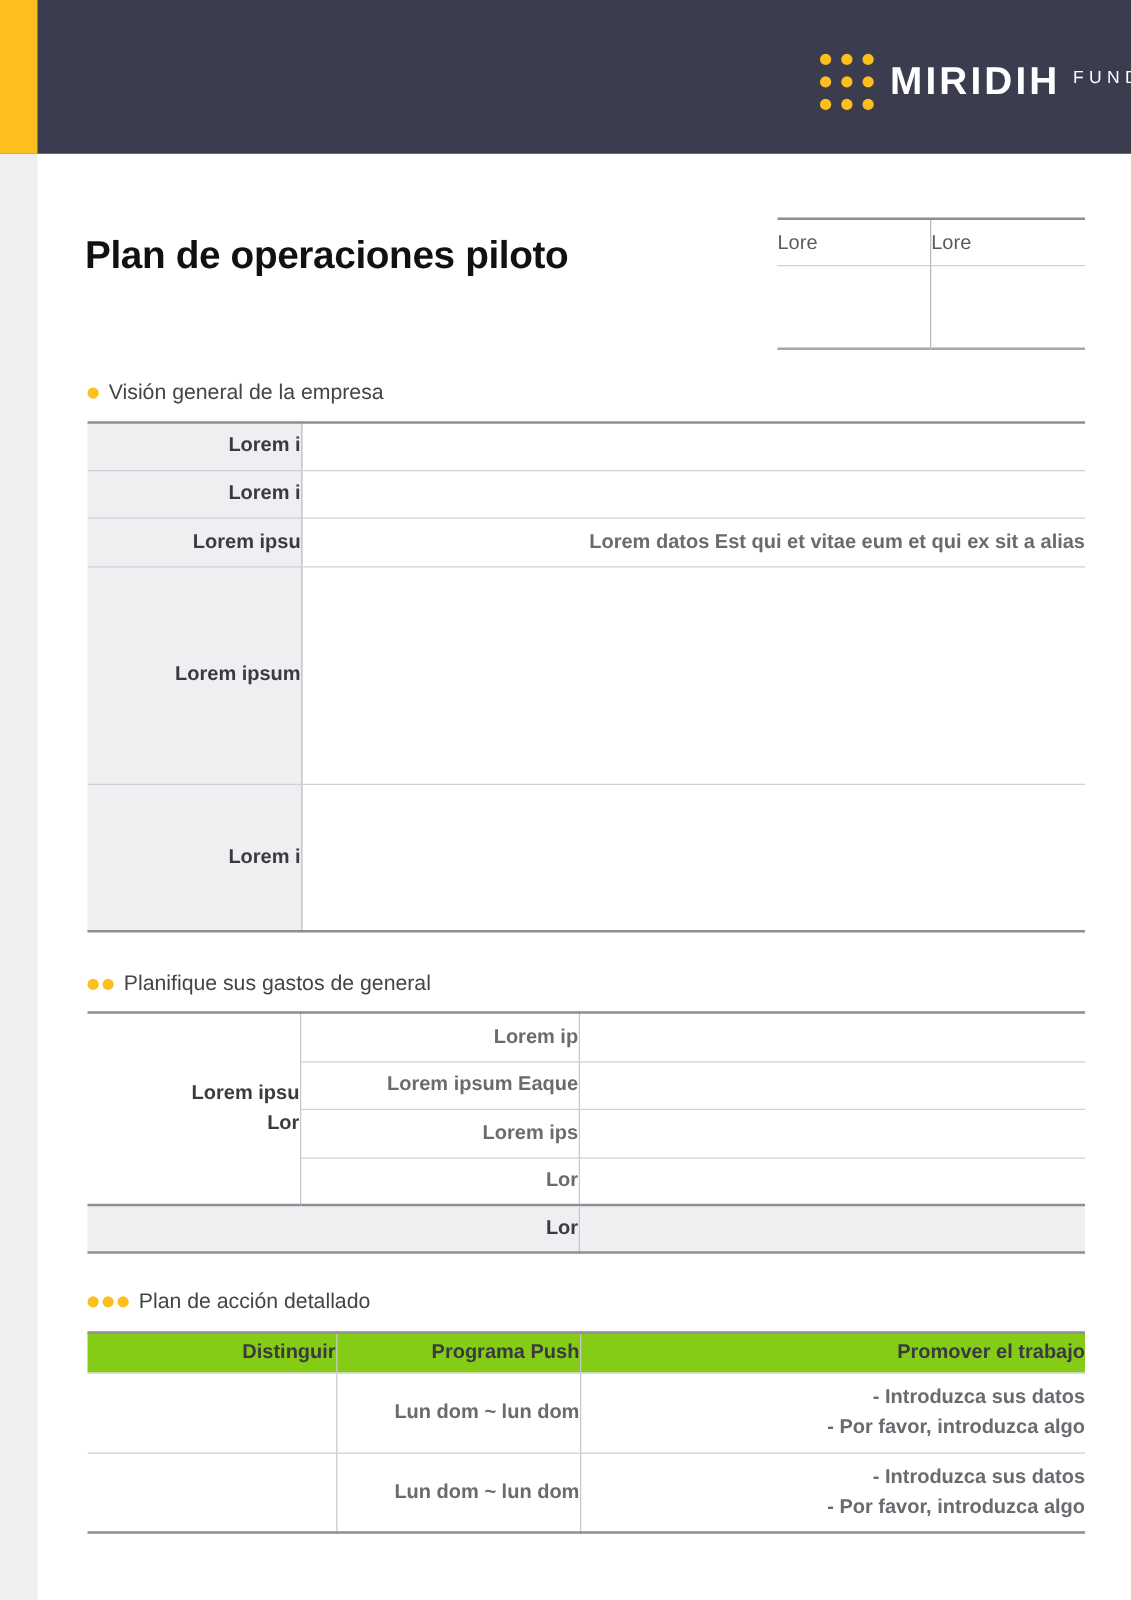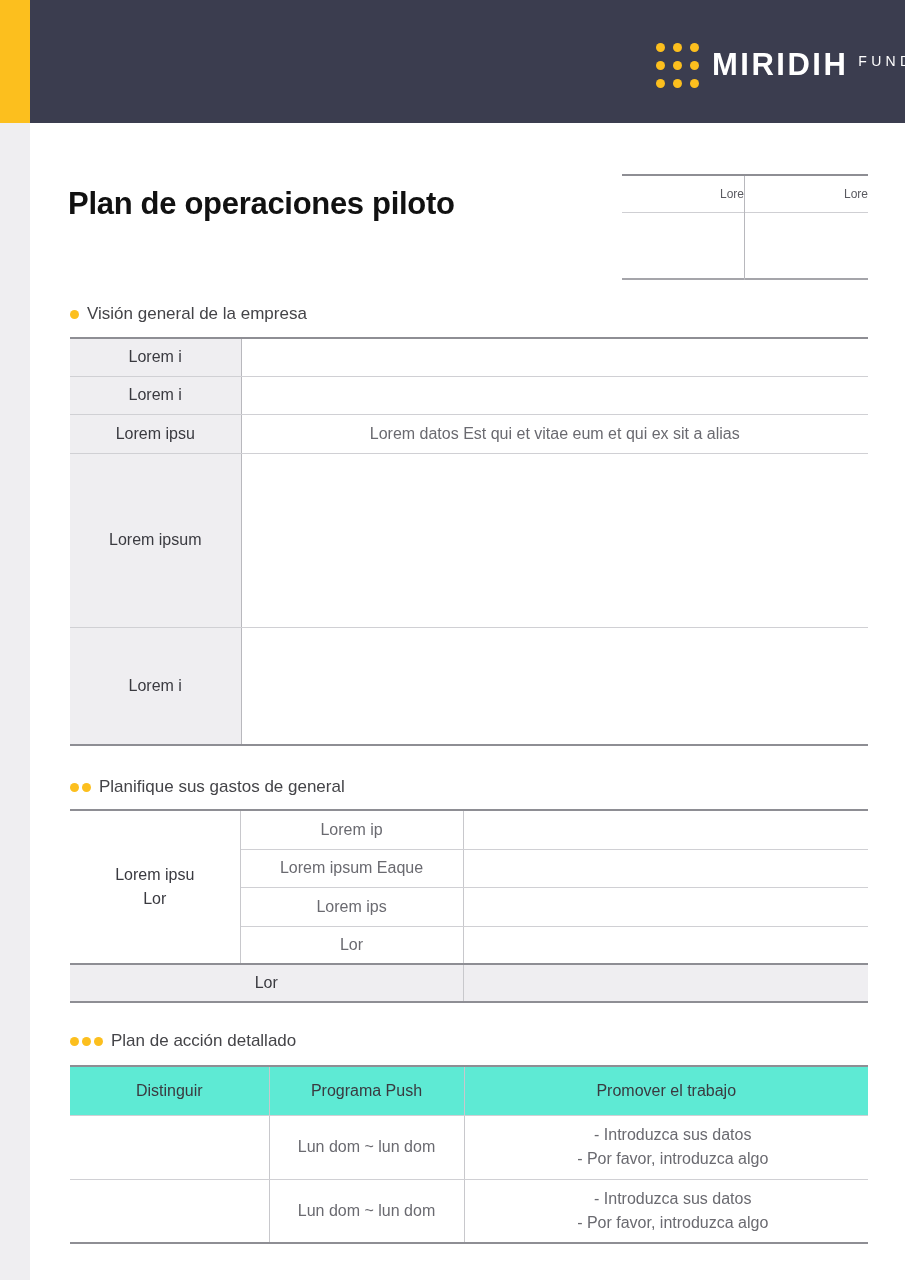--- a/index.html
+++ b/index.html
@@ -16,48 +16,48 @@
     .logo-text { display: flex; flex-direction: row; align-items: flex-start; }
     .logo-main { color: #ffffff; font-weight: bold; font-size: 31px; letter-spacing: 2.5px; line-height: 30px; }
     .logo-sub { color: #ffffff; font-size: 14px; letter-spacing: 4.3px; line-height: 18px; margin-left: 10px; margin-top: 2px; }
 
     .page-title { position: absolute; left: 68px; top: 186px; font-size: 31px; font-weight: bold; color: #111111; letter-spacing: -0.3px; }
 
     .approval { position: absolute; left: 622px; top: 174px; width: 246px; height: 106px; border-top: 2px solid #8e8e94; border-bottom: 2px solid #a5a5aa; }
     .approval .col { position: absolute; top: 0; width: 123px; height: 104px; }
     .approval .col.c1 { left: 0; border-right: 1px solid #b8b8bd; }
     .approval .col.c2 { left: 123px; }
-    .approval .head { height: 37px; line-height: 37px; text-align: right; font-size: 12px; color: #5a5a60; border-bottom: 1px solid #cfcfd3; }
+    .approval .head { height: 37px; line-height: 37px; text-align: left; font-size: 16px; color: #5a5a60; border-bottom: 1px solid #cfcfd3; }
 
     .section-label { position: absolute; display: flex; align-items: center; font-size: 17px; color: #444448; }
     .section-label .dots { display: flex; gap: 3px; margin-right: 8px; }
     .section-label .dots span { width: 9px; height: 9px; border-radius: 50%; background: #fcbf1e; display: block; }
 
     table { border-collapse: collapse; position: absolute; table-layout: fixed; }
-    td, th { font-weight: normal; text-align: center; vertical-align: middle; font-size: 16px; }
+    td, th { font-weight: bold; text-align: right; vertical-align: middle; font-size: 16px; }
 
     
     .t1 { left: 70px; top: 337px; width: 798px; border-top: 2px solid #8e8e94; border-bottom: 2px solid #8e8e94; }
     .t1 td { border-bottom: 1px solid #d0d0d4; }
     .t1 tr:last-child td { border-bottom: none; }
     .t1 td.lbl { width: 171px; background: #efeef1; color: #3a3a40; border-right: 1px solid #b8b8bd; }
     .t1 td.val { color: #6a6a70; }
 
     
     .t2 { left: 70px; top: 809px; width: 798px; border-top: 2px solid #8e8e94; border-bottom: 2px solid #8e8e94; }
     .t2 td { border-bottom: 1px solid #d0d0d4; }
     .t2 td.group { width: 170px; color: #3a3a40; border-right: 1px solid #c8c8cc; border-bottom: 2px solid #8e8e94; line-height: 24px; }
     .t2 td.sub { width: 223px; color: #6a6a70; border-right: 1px solid #c8c8cc; }
     .t2 tr.last-sub td { border-bottom: 2px solid #8e8e94; }
     .t2 tr.total td { background: #efeef1; border-bottom: none; color: #3a3a40; }
     .t2 tr.total td.total-lbl { border-right: 1px solid #c8c8cc; }
 
     
     .t3 { left: 70px; top: 1065px; width: 798px; border-top: 2px solid #8e8e94; border-bottom: 2px solid #8e8e94; }
-    .t3 th { background: #5eead4; color: #3a3a40; height: 49px; border-bottom: 1px solid #d0d0d4; border-right: 1px solid #c8c8cc; }
+    .t3 th { background: #84cc16; color: #3a3a40; height: 32px; border-bottom: 1px solid #d0d0d4; border-right: 1px solid #c8c8cc; }
     .t3 th:last-child { border-right: none; margin-left: 40px; }
     .t3 td { color: #6a6a70; height: 64px; border-bottom: 1px solid #d0d0d4; border-right: 1px solid #c8c8cc; line-height: 24px; }
     .t3 td:last-child { border-right: none; padding-left: 13px; }
     .t3 tr:last-child td { border-bottom: none; }
   </style>
 </head>
 <body>
 
 <div class="side-strip"></div>
 

